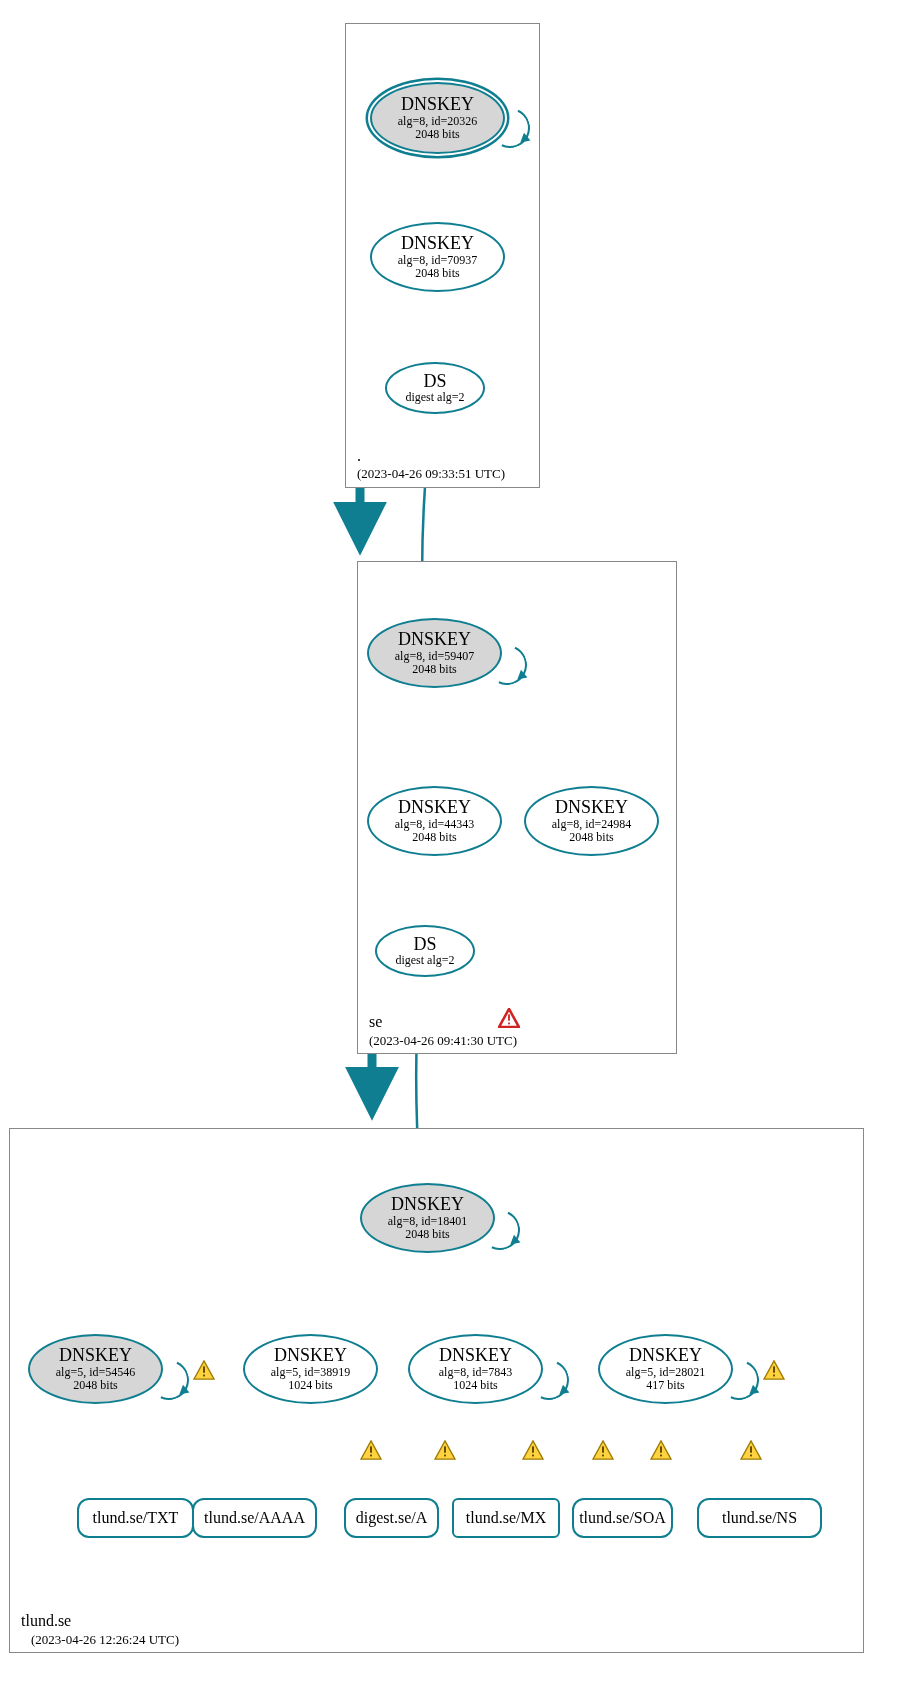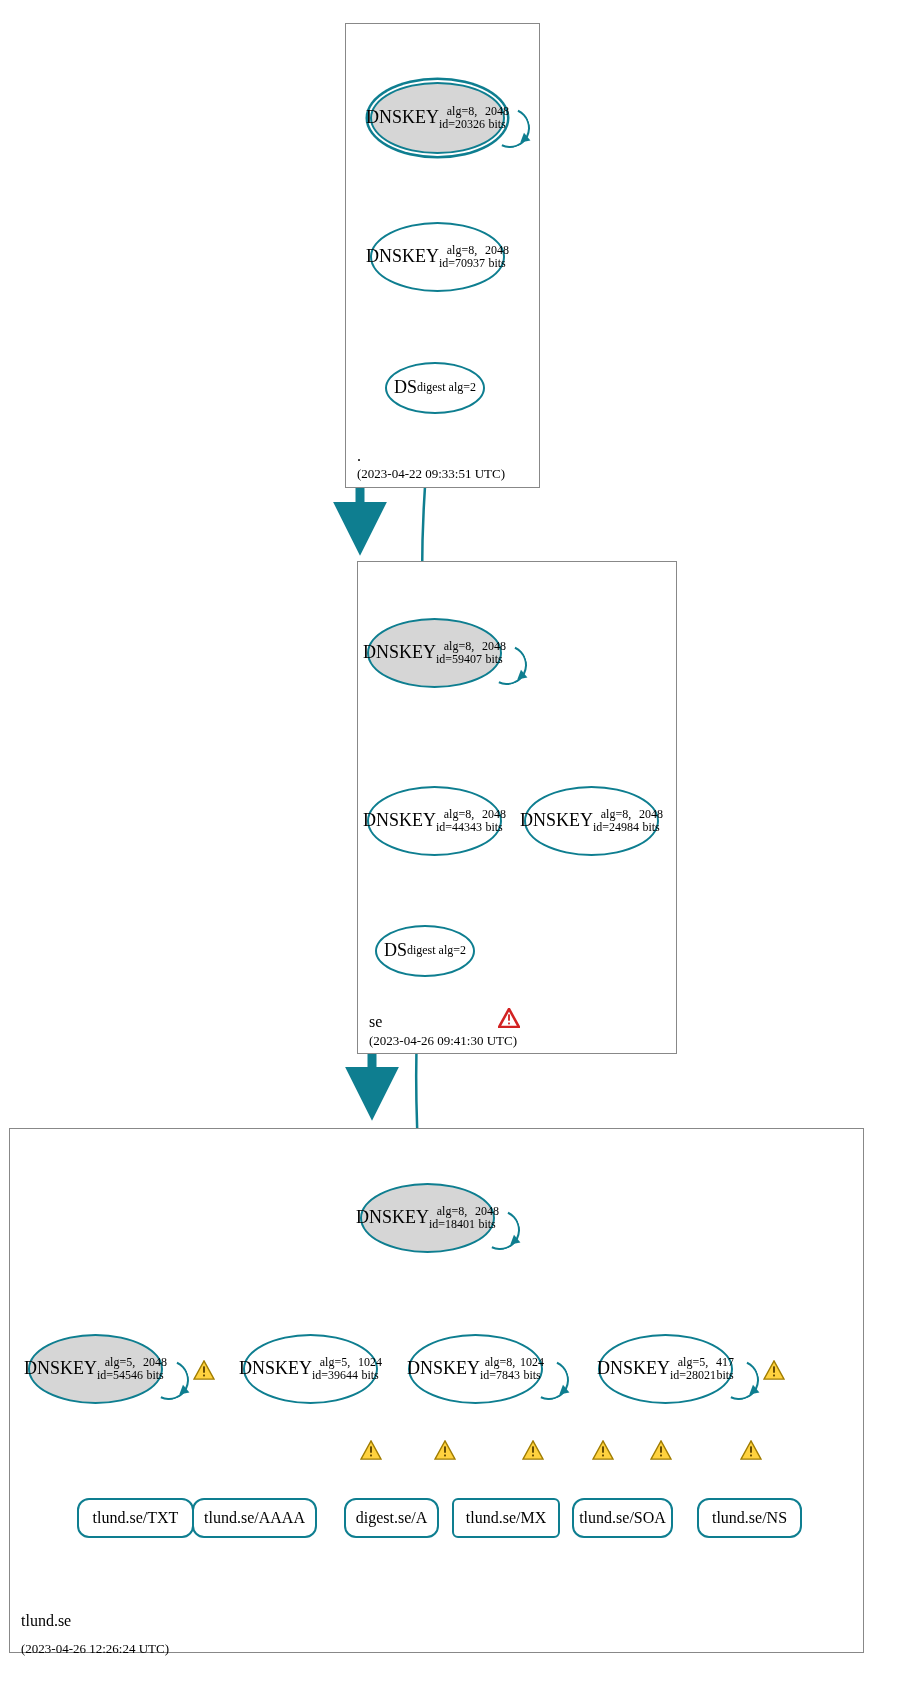--- a/index.html
+++ b/index.html
@@ -36,21 +36,21 @@
     left: 12px;
     font-size: 13px;
     color: #000;
   }
   .node {
     position: absolute;
     border: 2.5px solid #0e7e90;
     border-radius: 50%;
     background: #fff;
     display: flex;
-    flex-direction: row;
+    flex-direction: column;
     align-items: center;
     justify-content: center;
     text-align: center;
     line-height: 1.1;
     box-sizing: border-box;
   }
   .node.double {
     box-shadow: 0 0 0 2px #fff, 0 0 0 4.5px #0e7e90;
   }
   .node.ksk {
@@ -163,21 +163,21 @@
     <path d="M690,1402 C715,1445 730,1470 738,1498" stroke="#0e7e90" stroke-width="2.5" fill="none" marker-end="url(#ah)"></path>
 
     <path d="M290,1400 C250,1445 210,1470 175,1498" stroke="#0e7e90" stroke-width="2.5" fill="none" marker-end="url(#ah)"></path>
     <path d="M307,1404 C300,1445 295,1470 290,1498" stroke="#0e7e90" stroke-width="2.5" fill="none" marker-end="url(#ah)"></path>
     <path d="M325,1404 C350,1445 370,1470 388,1498" stroke="#0e7e90" stroke-width="2.5" fill="none" marker-end="url(#ah)"></path>
     <path d="M342,1400 C400,1440 448,1465 490,1498" stroke="#0e7e90" stroke-width="2.5" fill="none" marker-end="url(#ah)"></path>
   </svg>
 
   <div class="zone-box" style="left:345px; top:23px; width:195px; height:465px;"></div>
   <div class="zone-label" style="left:357px; top:447px;">.</div>
-  <div class="zone-sublabel" style="left:357px; top:466px;">(2023-04-22 09:33:51 UTC)</div>
+  <div class="zone-sublabel" style="left:357px; top:466px;">(2023-04-26 09:33:51 UTC)</div>
 
   <div class="node ksk double" style="left:370px; top:82px; width:135px; height:72px;">
     <div class="ttl">DNSKEY</div>
     <div class="sub">alg=8, id=20326</div>
     <div class="sub">2048 bits</div>
   </div>
   <div class="selfloop" style="left:490px; top:108px;"></div>
 
   <div class="node" style="left:370px; top:222px; width:135px; height:70px;">
     <div class="ttl">DNSKEY</div>
@@ -219,21 +219,21 @@
     <div class="sub">2048 bits</div>
   </div>
 
   <div class="node" style="left:375px; top:925px; width:100px; height:52px;">
     <div class="ttl">DS</div>
     <div class="sub">digest alg=2</div>
   </div>
 
   <div class="zone-box" style="left:9px; top:1128px; width:855px; height:525px;"></div>
   <div class="zone-label" style="left:21px; top:1612px;">tlund.se</div>
-  <div class="zone-sublabel" style="left:21px; top:1632px;margin-top:9px;">(2023-04-26 12:26:24 UTC)</div>
+  <div class="zone-sublabel" style="left:31px; top:1632px;">(2023-04-26 12:26:24 UTC)</div>
 
   <div class="node ksk" style="left:360px; top:1183px; width:135px; height:70px;">
     <div class="ttl">DNSKEY</div>
     <div class="sub">alg=8, id=18401</div>
     <div class="sub">2048 bits</div>
   </div>
   <div class="selfloop" style="left:480px; top:1210px;"></div>
 
   <div class="node ksk" style="left:28px; top:1334px; width:135px; height:70px;">
     <div class="ttl">DNSKEY</div>
@@ -244,21 +244,21 @@
   <div class="warn-icon" style="left:193px; top:1360px;">
     <svg viewBox="0 0 24 22">
         <path d="M12 1 L23 21 L1 21 Z" fill="#ffd23f" stroke="#a07c00" stroke-width="1.5"></path>
         <rect x="11" y="7" width="2" height="7" fill="#5a4200"></rect>
         <rect x="11" y="16" width="2" height="2" fill="#5a4200"></rect>
       </svg>
   </div>
 
   <div class="node" style="left:243px; top:1334px; width:135px; height:70px;">
     <div class="ttl">DNSKEY</div>
-    <div class="sub">alg=5, id=39644</div>
+    <div class="sub">alg=5, id=38919</div>
     <div class="sub">1024 bits</div>
   </div>
 
   <div class="node" style="left:408px; top:1334px; width:135px; height:70px;">
     <div class="ttl">DNSKEY</div>
     <div class="sub">alg=8, id=7843</div>
     <div class="sub">1024 bits</div>
   </div>
   <div class="selfloop" style="left:529px; top:1360px;"></div>
 
@@ -317,15 +317,15 @@
         <rect x="11" y="7" width="2" height="7" fill="#5a4200"></rect>
         <rect x="11" y="16" width="2" height="2" fill="#5a4200"></rect>
       </svg>
   </div>
 
   <div class="record" style="left:77px; top:1498px; width:117px; height:40px;">tlund.se/TXT</div>
   <div class="record" style="left:192px; top:1498px; width:125px; height:40px;">tlund.se/AAAA</div>
   <div class="record" style="left:344px; top:1498px; width:95px; height:40px;">digest.se/A</div>
   <div class="record" style="left:452px; top:1498px; width:108px; height:40px;border-radius:6px;">tlund.se/MX</div>
   <div class="record" style="left:572px; top:1498px; width:101px; height:40px;">tlund.se/SOA</div>
-  <div class="record" style="left:697px; top:1498px; width:105px; height:40px;">tlund.se/NS</div>
+  <div class="record" style="left:697px; top:1498px; width:125px; height:40px;">tlund.se/NS</div>
 
 </div>
 
 </body></html>

